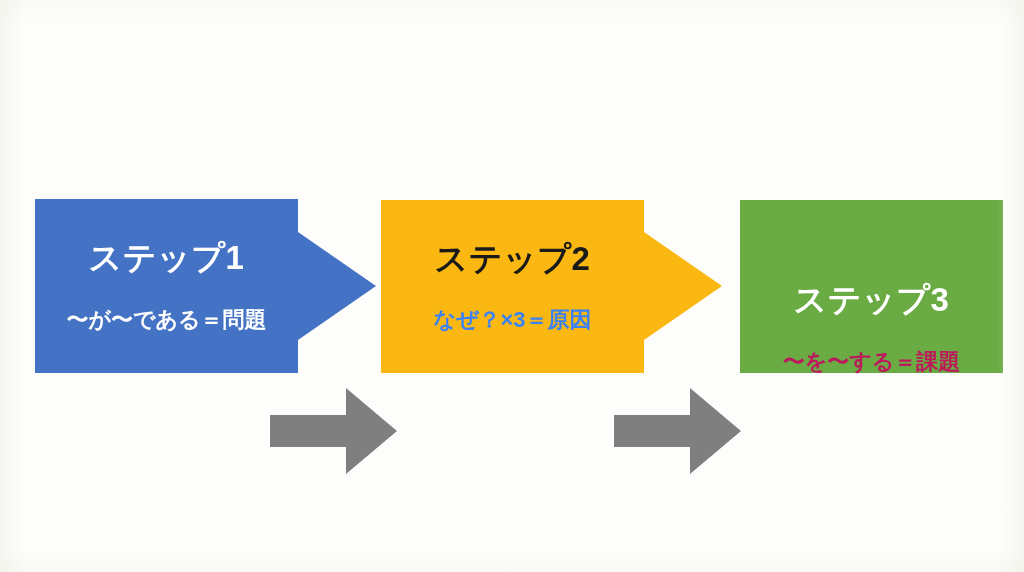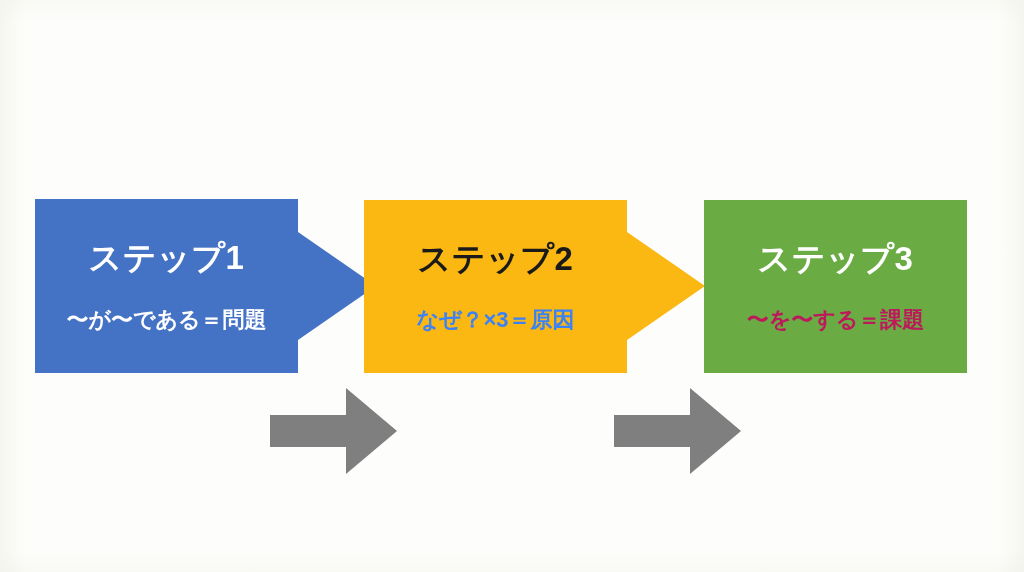--- a/index.html
+++ b/index.html
@@ -89,37 +89,38 @@
   }
   #step-1 .labels {
     
     margin-right: 78px;
   }
   #step-1 .step-title,
   #step-1 .step-sub { color: #ffffff; }
 
   
   #step-2 {
-    left: 364px;
+    left: 381px;
     top: 200px;
     width: 341px;
     height: 173px;
   }
   #step-2 .labels {
     margin-right: 78px;
   }
   #step-2 .step-title,
   #step-2 .step-sub { color: #1a1a1a; }
 
   
   #step-3 {
-    left: 704px;
+    left: 740px;
     top: 200px;
     width: 263px;
     height: 173px;
+    justify-content: flex-end;
   }
   #step-3 .step-title,
   #step-3 .step-sub { color: #ffffff; }
 
   
   .grey-arrow {
     position: absolute;
     width: 127px;
     height: 86px;
   }

